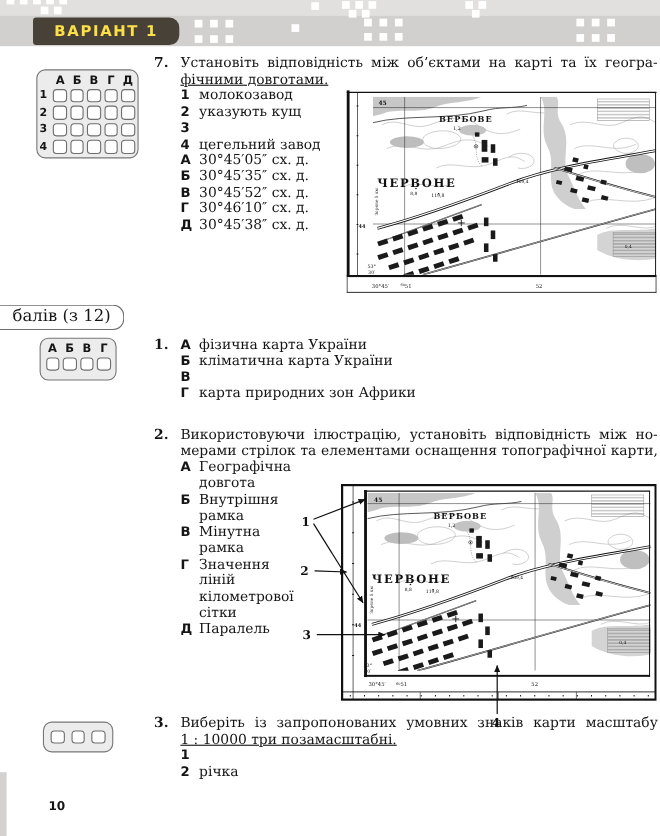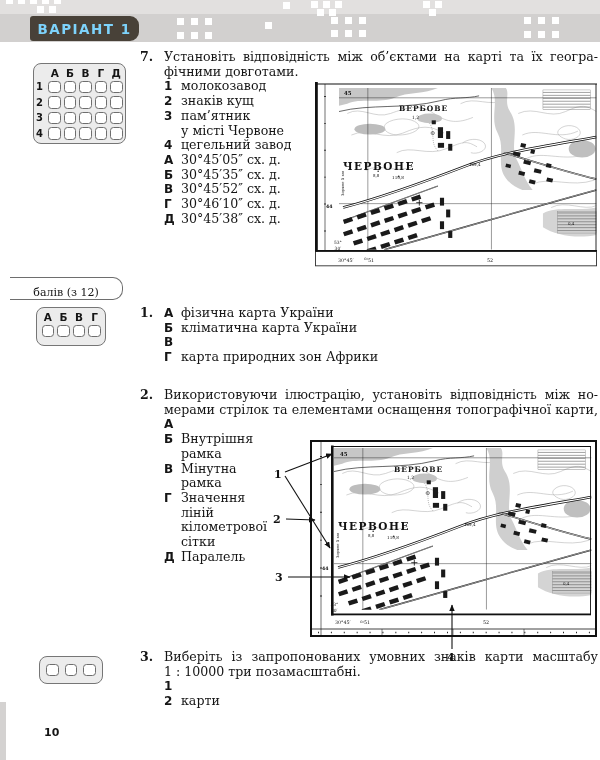--- a/index.html
+++ b/index.html
@@ -3,51 +3,51 @@
 <meta charset="utf-8">
 <style>
   html,body{margin:0;padding:0;background:#fff;}
   .page{position:relative;width:600px;height:760px;background:#fff;overflow:hidden;
         font-family:"DejaVu Serif",serif;color:#151515;}
   
   .strip-top{position:absolute;left:0;top:0;width:600px;height:14px;background:#e2e0df;}
   .band{position:absolute;left:0;top:14px;width:600px;height:28px;background:#d2d0cf;}
   .deco{position:absolute;inset:0;pointer-events:none;}
   .deco i{position:absolute;width:7px;height:7px;background:#fff;}
-  .variant{position:absolute;left:30px;top:16px;width:109px;height:25px;background:#484138;
-    color:#7dd3fc;font-family:"DejaVu Sans",sans-serif;font-weight:bold;font-size:13.5px;
+  .variant{position:absolute;left:30px;top:16px;width:133px;height:25px;background:#484138;
+    color:#fde047;font-family:"DejaVu Sans",sans-serif;font-weight:bold;font-size:13.5px;
     letter-spacing:1.5px;display:flex;align-items:center;justify-content:center;
     border-radius:3px 9px 9px 3px;}
   
   .agrid{position:absolute;background:#ececec;border:1.6px solid #767676;border-radius:8px;box-sizing:border-box;}
   .g7{left:33px;top:63px;width:93px;height:81px;padding:2px 2px 2px 2px;
       display:grid;grid-template-columns:11px repeat(5,15.4px);grid-template-rows:13px repeat(4,15.6px);
       align-items:center;justify-items:center;}
   .g1{left:36px;top:307px;width:70px;height:39px;padding:2px 3px;
       display:grid;grid-template-columns:repeat(4,15.6px);grid-template-rows:13px 16px;
       align-items:center;justify-items:center;}
   .g3{left:39px;top:656px;width:64px;height:28px;display:flex;gap:6px;align-items:center;justify-content:center;}
   .aghead{font-family:"DejaVu Sans",sans-serif;font-weight:bold;font-size:10.5px;}
   .agnum{font-family:"DejaVu Sans",sans-serif;font-weight:bold;font-size:10px;justify-self:start;}
   .cell{width:12.6px;height:12.6px;background:#fff;border:1.5px solid #6e6e6e;border-radius:3.5px;box-sizing:border-box;}
   
-  .score{position:absolute;left:10px;top:277px;width:113px;height:23px;border:1.4px solid #6e6e6e;
-    border-left:none;border-radius:0 10px 10px 0;display:flex;align-items:flex-end;justify-content:center;
-    font-size:11px;box-sizing:border-box;background:#fff;}
+  .score{position:absolute;left:0;top:277px;width:113px;height:23px;border:1.4px solid #6e6e6e;
+    border-left:none;border-radius:0 10px 10px 0;display:flex;align-items:flex-start;justify-content:center;
+    font-size:15px;box-sizing:border-box;background:#fff;}
   
   .sechead{position:absolute;left:146px;top:281px;display:flex;align-items:center;gap:8px;
     font-family:"DejaVu Sans",sans-serif;font-weight:bold;font-size:12.5px;}
   .tri{width:0;height:0;border-left:8px solid #111;border-top:5px solid transparent;border-bottom:5px solid transparent;}
   
   .q{position:absolute;left:140px;width:458px;font-size:12.6px;line-height:14.7px;}
   .qwrap{display:flex;}
   .qnum{flex:0 0 24px;font-weight:bold;}
   .qbody{flex:1;min-width:0;}
   .jline{text-align:justify;text-align-last:justify;}
-  .jlast{text-align:justify;text-align-last:left;}
+  .jlast{text-align:justify;text-align-last:left;text-decoration:underline;}
   .opt{display:flex;}
   .opt .ol{flex:0 0 17px;font-family:"DejaVu Sans",sans-serif;font-weight:bold;font-size:12px;}
   .opt .itxt{white-space:pre-line;}
   .listcol{margin-top:0;}
   svg text{font-family:"DejaVu Serif",serif;fill:#111;}
   .t-town{font-weight:bold;}
   .pagenum{position:absolute;left:44px;top:726px;font-family:"DejaVu Sans",sans-serif;
     font-weight:bold;font-size:11px;}
   .edgestrip{position:absolute;left:0;top:702px;width:6px;height:58px;background:#d4d2d1;}
   .mapsvg{position:absolute;}
@@ -138,26 +138,24 @@
       <div class="qbody">
         <div class="jline">Установіть відповідність між об’єктами на карті та їх геогра-</div>
         <div class="jlast">фічними довготами.</div>
         <div class="listcol" style="width:150px;">
           <div class="opt">
               <span class="ol">1</span>
               <span class="itxt">молокозавод</span>
             </div>
           <div class="opt">
               <span class="ol">2</span>
-              <span class="itxt">знаків кущ</span>
+              <span class="itxt">указують кущ</span>
             </div>
           <div class="opt">
               <span class="ol">3</span>
-              <span class="itxt">пам’ятник
-у місті Червоне</span>
             </div>
           <div class="opt">
               <span class="ol">4</span>
               <span class="itxt">цегельний завод</span>
             </div>
           <div class="opt">
               <span class="ol">А</span>
               <span class="itxt">30°45′05″ сх. д.</span>
             </div>
           <div class="opt">
@@ -358,20 +356,22 @@
 
   <div class="q" style="top:388px;">
     <div class="qwrap">
       <span class="qnum">2.</span>
       <div class="qbody">
         <div class="jline">Використовуючи ілюстрацію, установіть відповідність між но-</div>
         <div class="jline">мерами стрілок та елементами оснащення топографічної карти,</div>
         <div class="listcol" style="width:118px;">
           <div class="opt">
               <span class="ol">А</span>
+              <span class="itxt">Географічна
+довгота</span>
             </div>
           <div class="opt">
               <span class="ol">Б</span>
               <span class="itxt">Внутрішня
 рамка</span>
             </div>
           <div class="opt">
               <span class="ol">В</span>
               <span class="itxt">Мінутна
 рамка</span>
@@ -455,21 +455,21 @@
     <div class="qwrap">
       <span class="qnum">3.</span>
       <div class="qbody">
         <div class="jline">Виберіть із запропонованих умовних знаків карти масштабу</div>
         <div class="jlast">1 : 10000 три позамасштабні.</div>
         <div class="opt">
             <span class="ol">1</span>
           </div>
         <div class="opt">
             <span class="ol">2</span>
-            <span>карти</span>
+            <span>річка</span>
           </div>
       </div>
     </div>
   </div>
 
   <div class="edgestrip"></div>
   <div class="pagenum">10</div>
 </div>
 
 </body></html>

